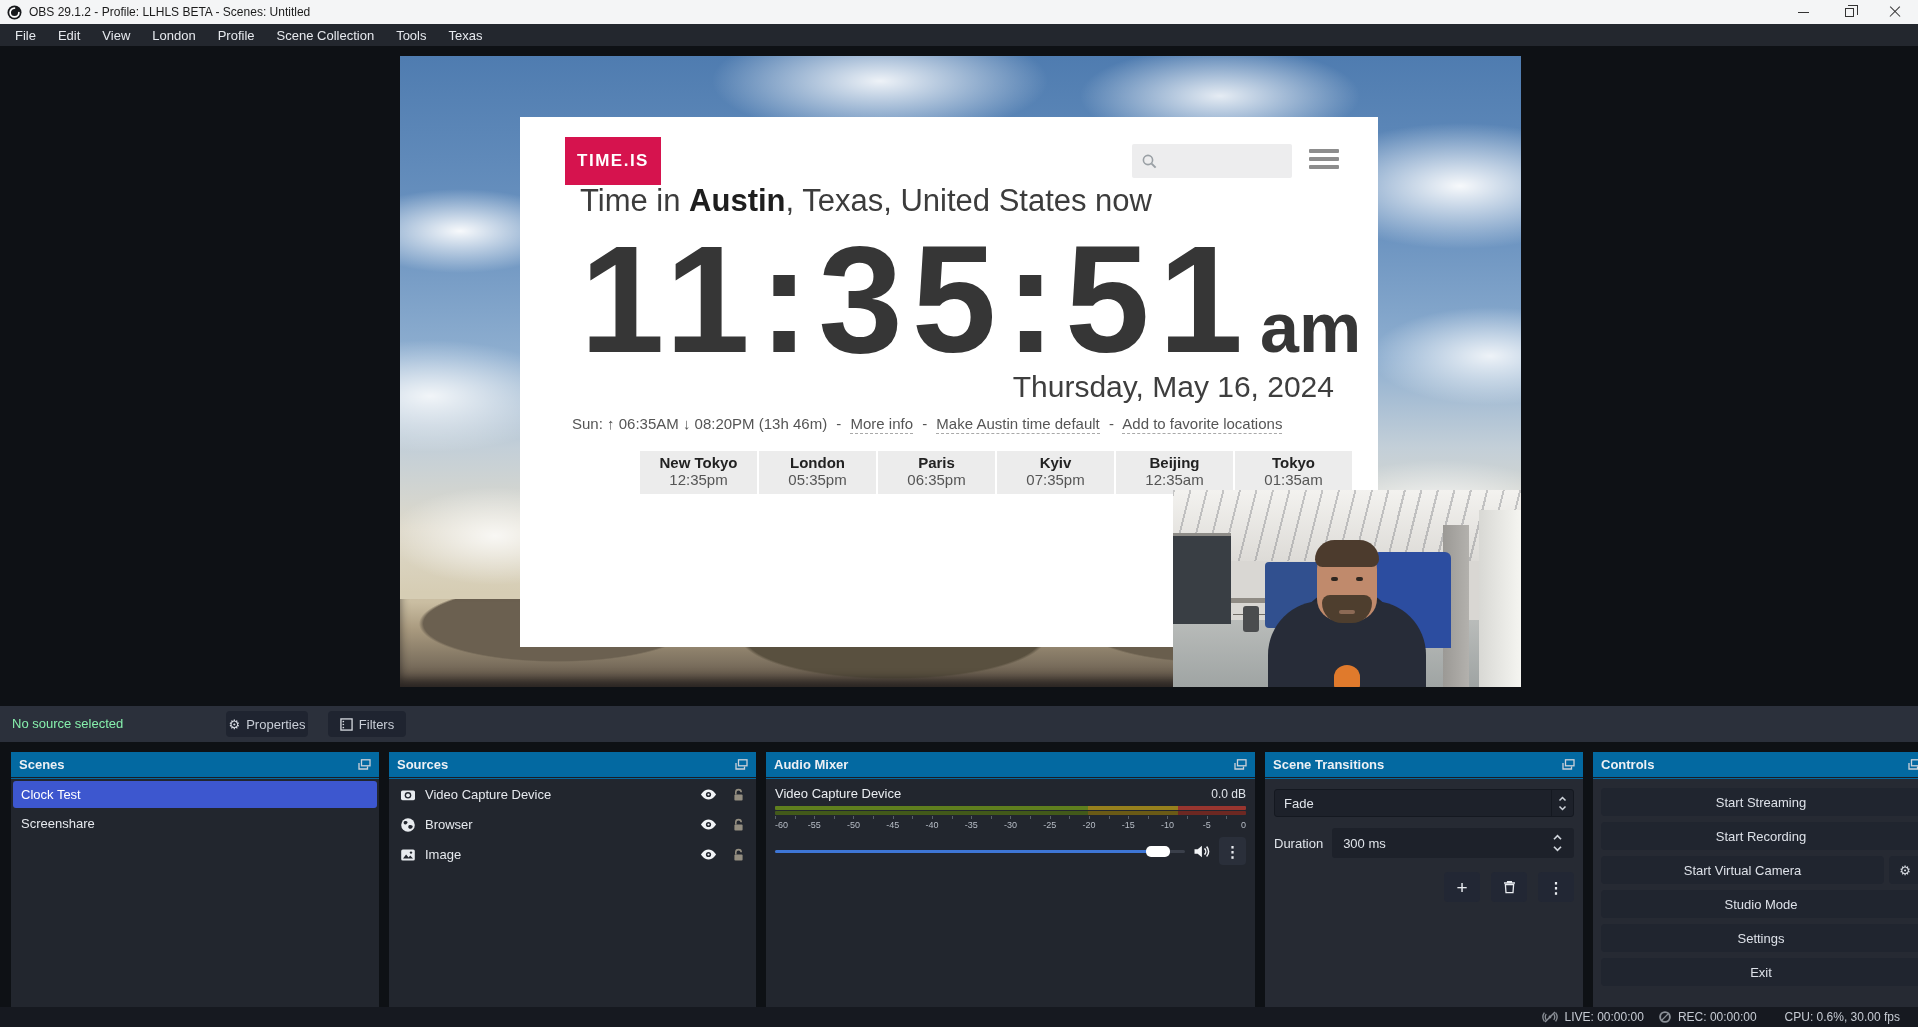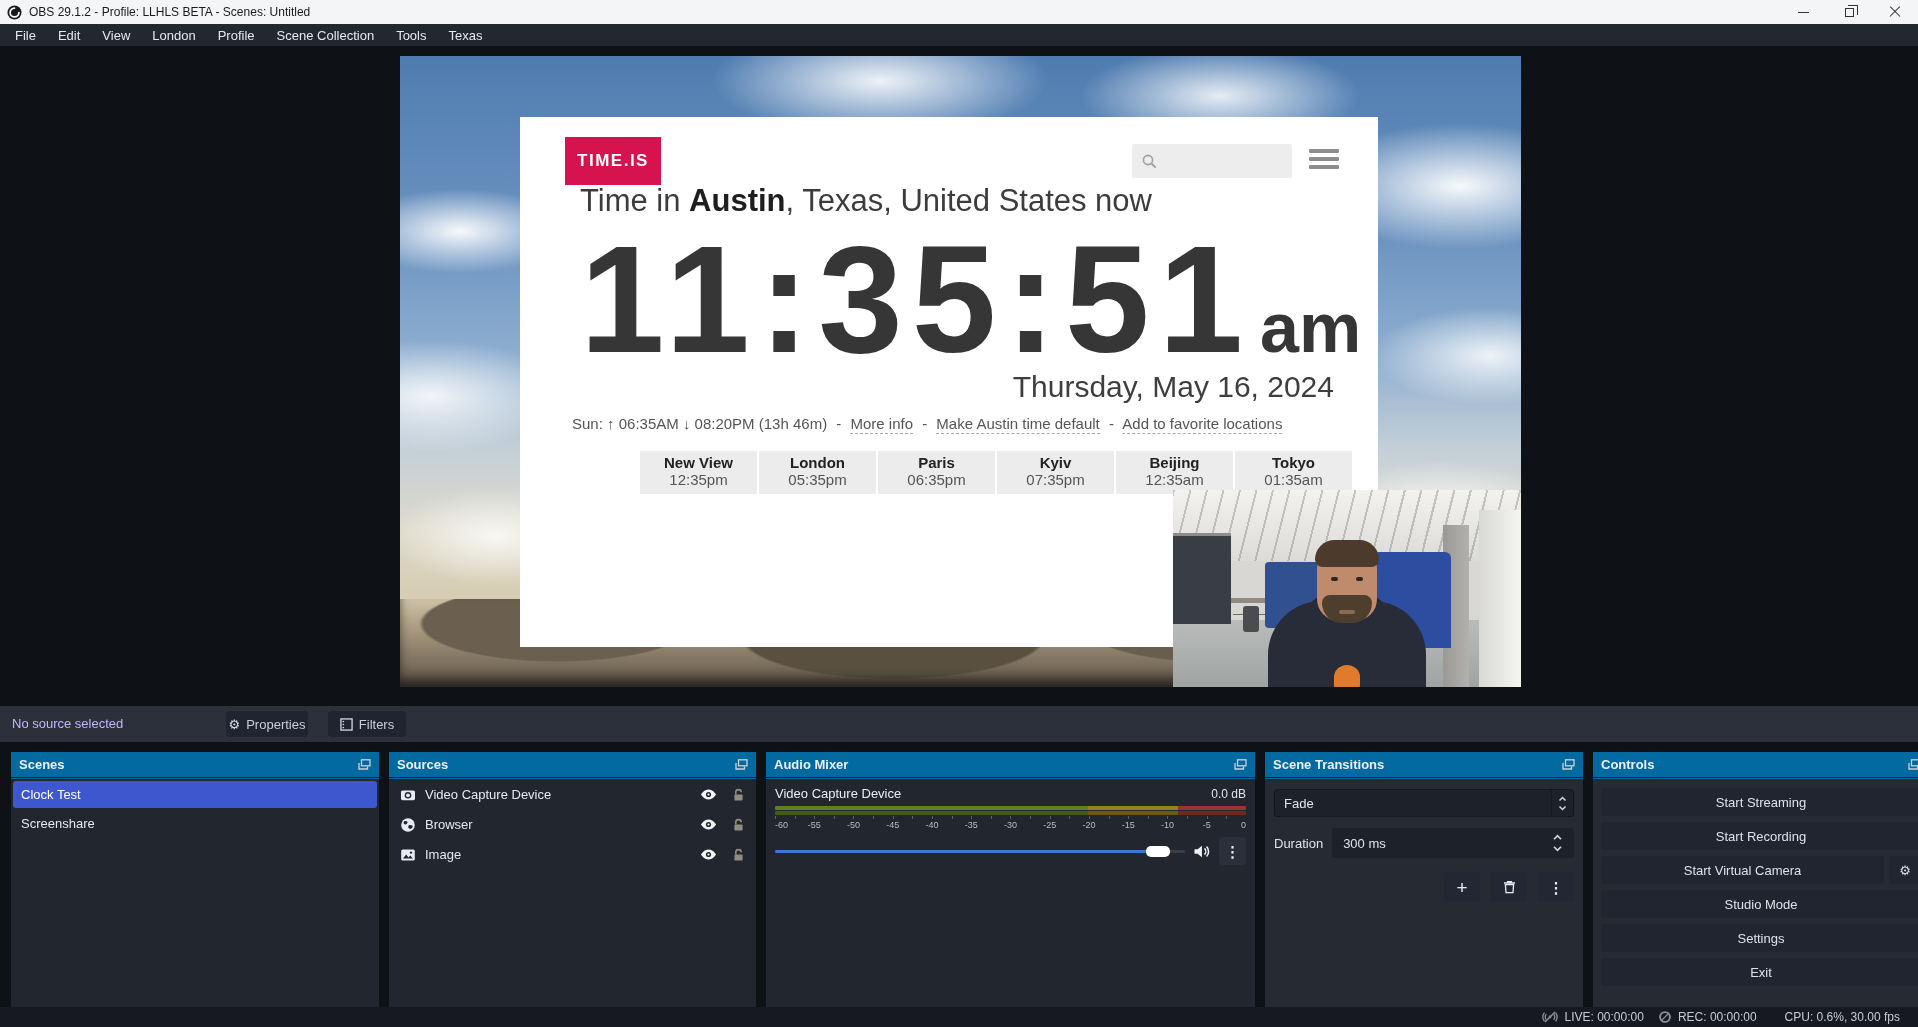--- a/index.html
+++ b/index.html
@@ -88,21 +88,21 @@
   .wc-head { position:absolute; left:50%; transform:translateX(-50%); bottom:66px; width:60px; height:78px; background:#c08a6c; border-radius:26px 26px 22px 22px; }
   .wc-hair { position:absolute; top:-3px; left:-2px; right:-2px; height:27px; background:#4c3b2d; border-radius:26px 26px 10px 10px; }
   .wc-beard { position:absolute; bottom:-2px; left:5px; right:5px; height:28px; background:#4e3e2e; border-radius:8px 8px 20px 20px; }
   .wc-mouth { position:absolute; bottom:9px; left:50%; transform:translateX(-50%); width:16px; height:4px; background:#8c6a55; border-radius:2px; }
   .wc-eye-l,.wc-eye-r { position:absolute; top:34px; width:7px; height:4px; background:#2e2620; border-radius:2px; }
   .wc-eye-l { left:14px; } .wc-eye-r { right:14px; }
   .wc-logo-patch { position:absolute; left:50%; transform:translateX(-50%); bottom:4px; width:26px; height:24px; background:#e07a2c; border-radius:50% 50% 4px 4px; }
 
   
   .src-toolbar { position:absolute; top:706px; left:0; right:0; height:36px; background:#2b303b; }
-  .src-status { position:absolute; left:12px; top:10px; font-size:13px; color:#c4b5fd; }
+  .src-status { position:absolute; left:12px; top:10px; font-size:13px; color:#86efac; }
   .tb-btn { position:absolute; top:5px; height:26px; background:#1f2430; border-radius:4px; color:#c8cdd6; font-size:13px; display:flex; align-items:center; justify-content:center; gap:6px; }
   .props-btn { left:226px; width:82px; }
   .filters-btn { left:328px; width:78px; }
   .gear-glyph { font-size:13px; line-height:1; color:#d6dae0; }
 
   
   .docks { position:absolute; top:752px; left:0; right:0; height:255px; }
   .panel { position:absolute; top:0; height:295px; background:#0369a1;margin-left:11px; }
   .panel-scenes { left:0; width:368px; }
   .panel-sources { left:378px; width:367px; }
@@ -238,21 +238,21 @@
         <span>Sun: ↑ 06:35AM ↓ 08:20PM (13h 46m)</span>
         <span class="sep">-</span>
         <span class="tis-link">More info</span>
         <span class="sep">-</span>
         <span class="tis-link">Make Austin time default</span>
         <span class="sep">-</span>
         <span class="tis-link">Add to favorite locations</span>
       </div>
       <div class="cities">
         <div class="city-box">
-            <div class="city-name">New View</div>
+            <div class="city-name">New Tokyo</div>
             <div class="city-time">12:35pm</div>
           </div>
         <div class="city-box">
             <div class="city-name">London</div>
             <div class="city-time">05:35pm</div>
           </div>
         <div class="city-box">
             <div class="city-name">Paris</div>
             <div class="city-time">06:35pm</div>
           </div>

